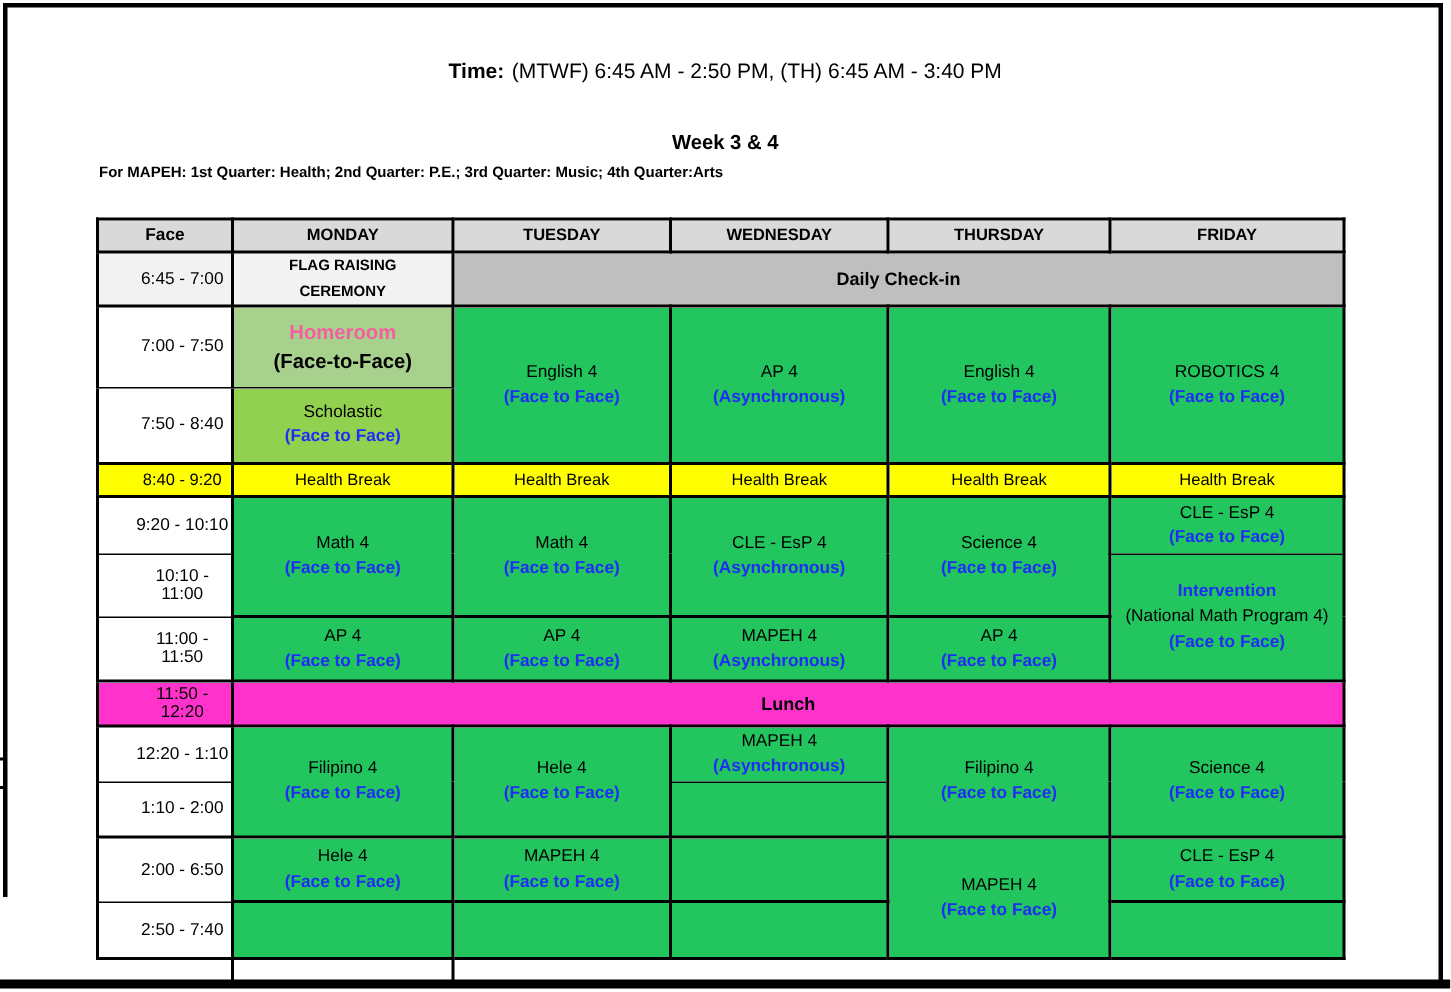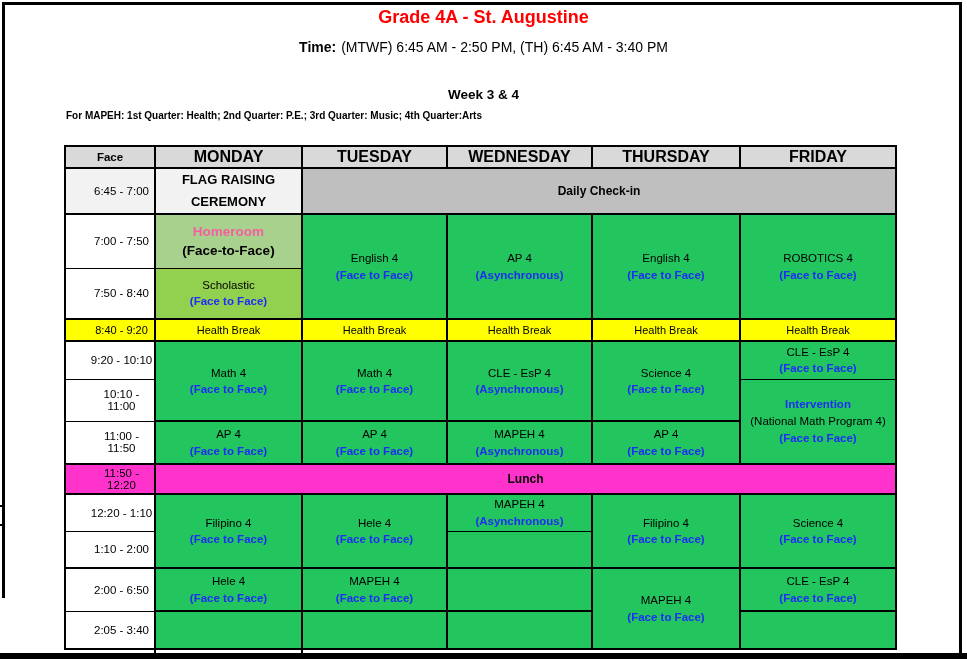--- a/index.html
+++ b/index.html
@@ -22,27 +22,27 @@
   .subtitle { position:absolute; top:39px; left:0; width:100%; text-align:center; font-size:14px; }
   .subtitle .lbl { font-weight:bold; margin-right:5px; }
   .week   { position:absolute; top:87px; left:0; width:100%; text-align:center;
             font-size:13.5px; font-weight:bold; }
   .note   { position:absolute; top:110px; left:66px; font-size:10px; font-weight:bold; }
 
   table.schedule { position:absolute; left:64px; top:145px; border-collapse:collapse;
                    table-layout:fixed; width:831px; }
   .schedule th, .schedule td { border:2px solid #000; text-align:center; vertical-align:middle;
                    padding:0; overflow:hidden; }
-  .schedule th { background:var(--header-gray); font-size:16px; font-weight:bold; }
+  .schedule th { background:var(--header-gray); font-size:11px; font-weight:bold; }
   .schedule th.time-h { font-size:11.5px; }
   td.time  { font-size:11.5px; background:#fff;padding-left:23px; }
   td.plain { background:#22c55e; }
   .subj  { font-size:11.5px; color:#000; line-height:1.45; }
   .mode  { font-size:11.5px; color:var(--mode-blue); font-weight:bold; line-height:1.45; }
-  td.flagcell  { background:var(--flag-gray); font-size:13px; font-weight:bold; line-height:1.7; }
+  td.flagcell  { background:var(--flag-gray); font-size:10px; font-weight:bold; line-height:1.7; }
   td.flagtime  { background:var(--flag-gray); }
   td.checkin   { background:var(--checkin-gray); font-weight:bold; font-size:12px; }
   td.homeroom  { background:var(--homeroom-green); }
   .hr-title { color:var(--homeroom-pink); font-weight:bold; font-size:13.5px; line-height:1.45; }
   .hr-mode  { color:#000; font-weight:bold; font-size:13.5px; line-height:1.45; }
   td.scholastic { background:var(--scholastic-green); }
   tr.hb td { background:var(--break-yellow); font-size:11px; }
   tr.lunch td { background:var(--lunch-magenta); }
   td.lunchcell { font-weight:bold; font-size:12px; }
   .tb1 { border-bottom-width:1px !important; }
@@ -54,21 +54,20 @@
 <div class="page">
   <div class="pb-top"></div>
   <div class="pb-left"></div>
   <div class="pb-right"></div>
   <div class="bottom-band"></div>
   <div class="stub-a"></div>
   <div class="stub-b"></div>
   <div class="tick-a"></div>
   <div class="tick-b"></div>
 
-  <h1 class="title">Grade 4A - St. Augustine</h1>
   <div class="subtitle">
     <span class="lbl">Time:</span><span>(MTWF) 6:45 AM - 2:50 PM, (TH) 6:45 AM - 3:40 PM</span>
   </div>
   <div class="week">Week 3 &amp; 4</div>
   <div class="note">For MAPEH: 1st Quarter: Health; 2nd Quarter: P.E.; 3rd Quarter: Music; 4th Quarter:Arts</div>
 
   <table class="schedule">
     <colgroup>
       <col style="width:90px">
         <col style="width:147px">
@@ -239,21 +238,21 @@
         <div class="subj">MAPEH 4</div>
         <div class="mode">(Face to Face)</div>
       </td>
       <td class="plain">
         <div class="subj">CLE - EsP 4</div>
         <div class="mode">(Face to Face)</div>
       </td>
     </tr>
 
     <tr style="height:38px">
-      <td class="time tt1">2:05 - 3:40</td>
+      <td class="time tt1">2:50 - 7:40</td>
       <td class="plain"></td>
       <td class="plain"></td>
       <td class="plain"></td>
       <td class="plain"></td>
     </tr>
   </tbody>
     </table>
 </div>
 
 </body></html>

